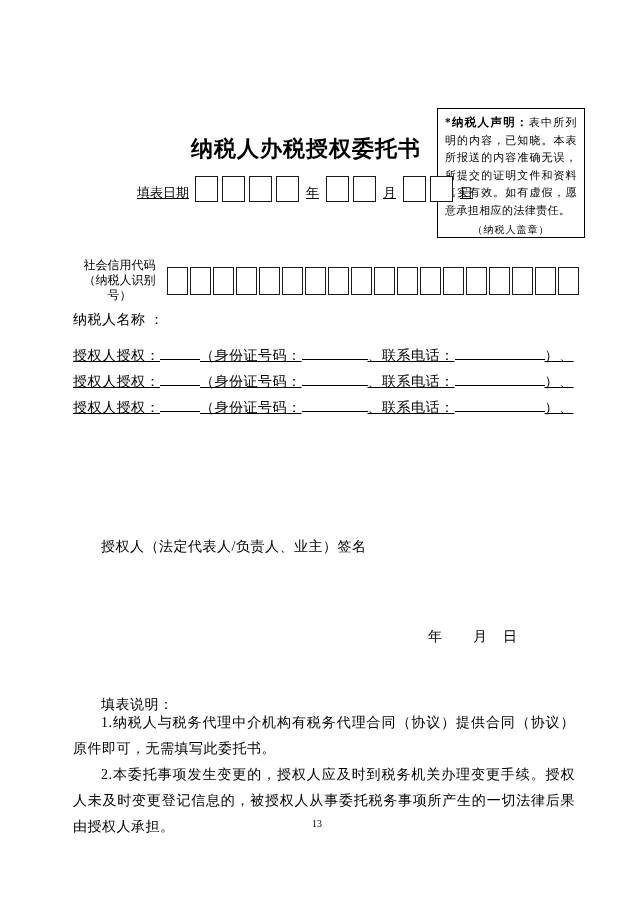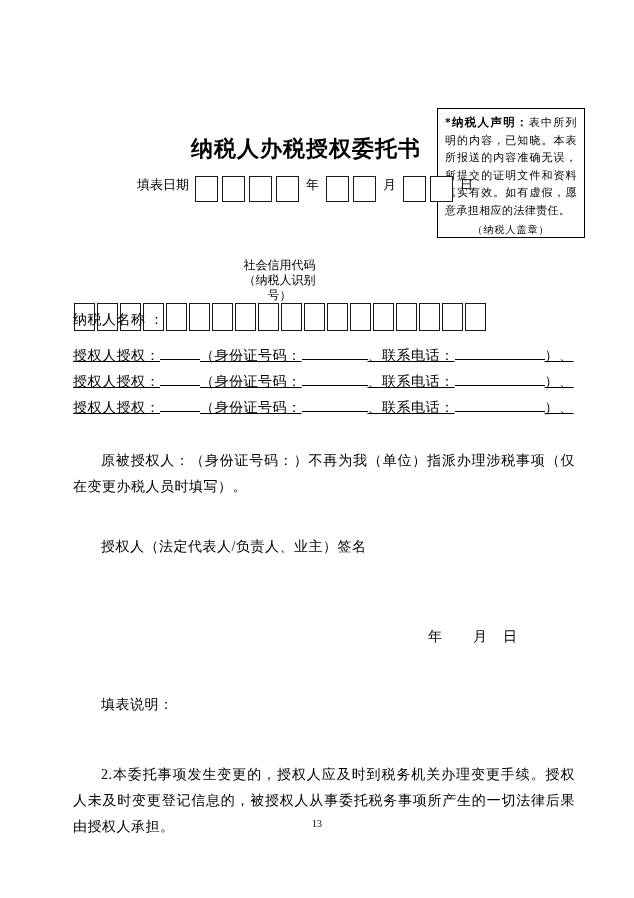--- a/index.html
+++ b/index.html
@@ -15,22 +15,23 @@
   .abs{position:absolute;}
   .doc-title{
     top:134px;left:0;width:612px;
     text-align:center;
     font-size:22px;font-weight:bold;
     letter-spacing:1px;
   }
   
   .date-row{
     top:176px;left:137px;
-    display:flex;align-items:flex-start;gap:6px;
+    display:flex;align-items:flex-end;gap:6px;
     font-size:13px;
+    text-decoration:underline;
   }
   .date-row .boxes{display:flex;gap:4px;}
   .date-row .box{
     width:23px;height:26px;
     border:1.5px solid #1a1a1a;background:#fff;
     box-sizing:border-box;
   }
   .unit{padding:0 1px;}
   
   .decl-box{
@@ -42,21 +43,21 @@
     text-align:justify;
   }
   .decl-box .lead{font-weight:bold;font-size:11.5px;}
   .decl-box .stamp{
     display:block;text-align:center;
     font-size:10px;letter-spacing:1px;margin-top:1px;
   }
   
   .credit-row{
     top:258px;left:73px;
-    display:flex;align-items:center;flex-direction:column;
+    display:flex;align-items:center;
   }
   .credit-label{
     width:93px;text-align:center;
     font-size:12px;line-height:15px;
   }
   .credit-boxes{display:flex;gap:2px;margin-left:1px;}
   .credit-boxes .box{
     width:21px;height:28px;
     border:1.5px solid #1a1a1a;background:#fff;
     box-sizing:border-box;
@@ -163,26 +164,26 @@
     </div>
     <div class="auth-row">
       <span>授权人授权：</span><span class="blank b1"></span><span>（身份证号码：</span><span class="blank b2"></span><span>、联系电话：</span><span class="blank b3"></span><span>）、</span>
     </div>
     <div class="auth-row">
       <span>授权人授权：</span><span class="blank b1"></span><span>（身份证号码：</span><span class="blank b2"></span><span>、联系电话：</span><span class="blank b3"></span><span>）、</span>
     </div>
   </div>
 
 
-  <div class="abs para former-agent">原被授权人：（身份证号码：）不再为我（单位）指派办理涉税事项（仅在变更办税人员时填写）。</div>
 
   <div class="abs bodyline sign-principal">授权人（法定代表人/负责人、业主）签名</div>
 
   <div class="abs ymd-line">
     <span class="y">年</span><span class="m">月</span><span>日</span>
   </div>
 
   <div class="abs bodyline notes-heading">填表说明：</div>
+  <div class="abs para note1">1.纳税人与税务代理中介机构有税务代理合同（协议）提供合同（协议）原件即可，无需填写此委托书。</div>
   <div class="abs para note2">2.本委托事项发生变更的，授权人应及时到税务机关办理变更手续。授权人未及时变更登记信息的，被授权人从事委托税务事项所产生的一切法律后果由授权人承担。</div>
 
   <div class="abs page-number">13</div>
 
 </div>
 
 </body></html>

